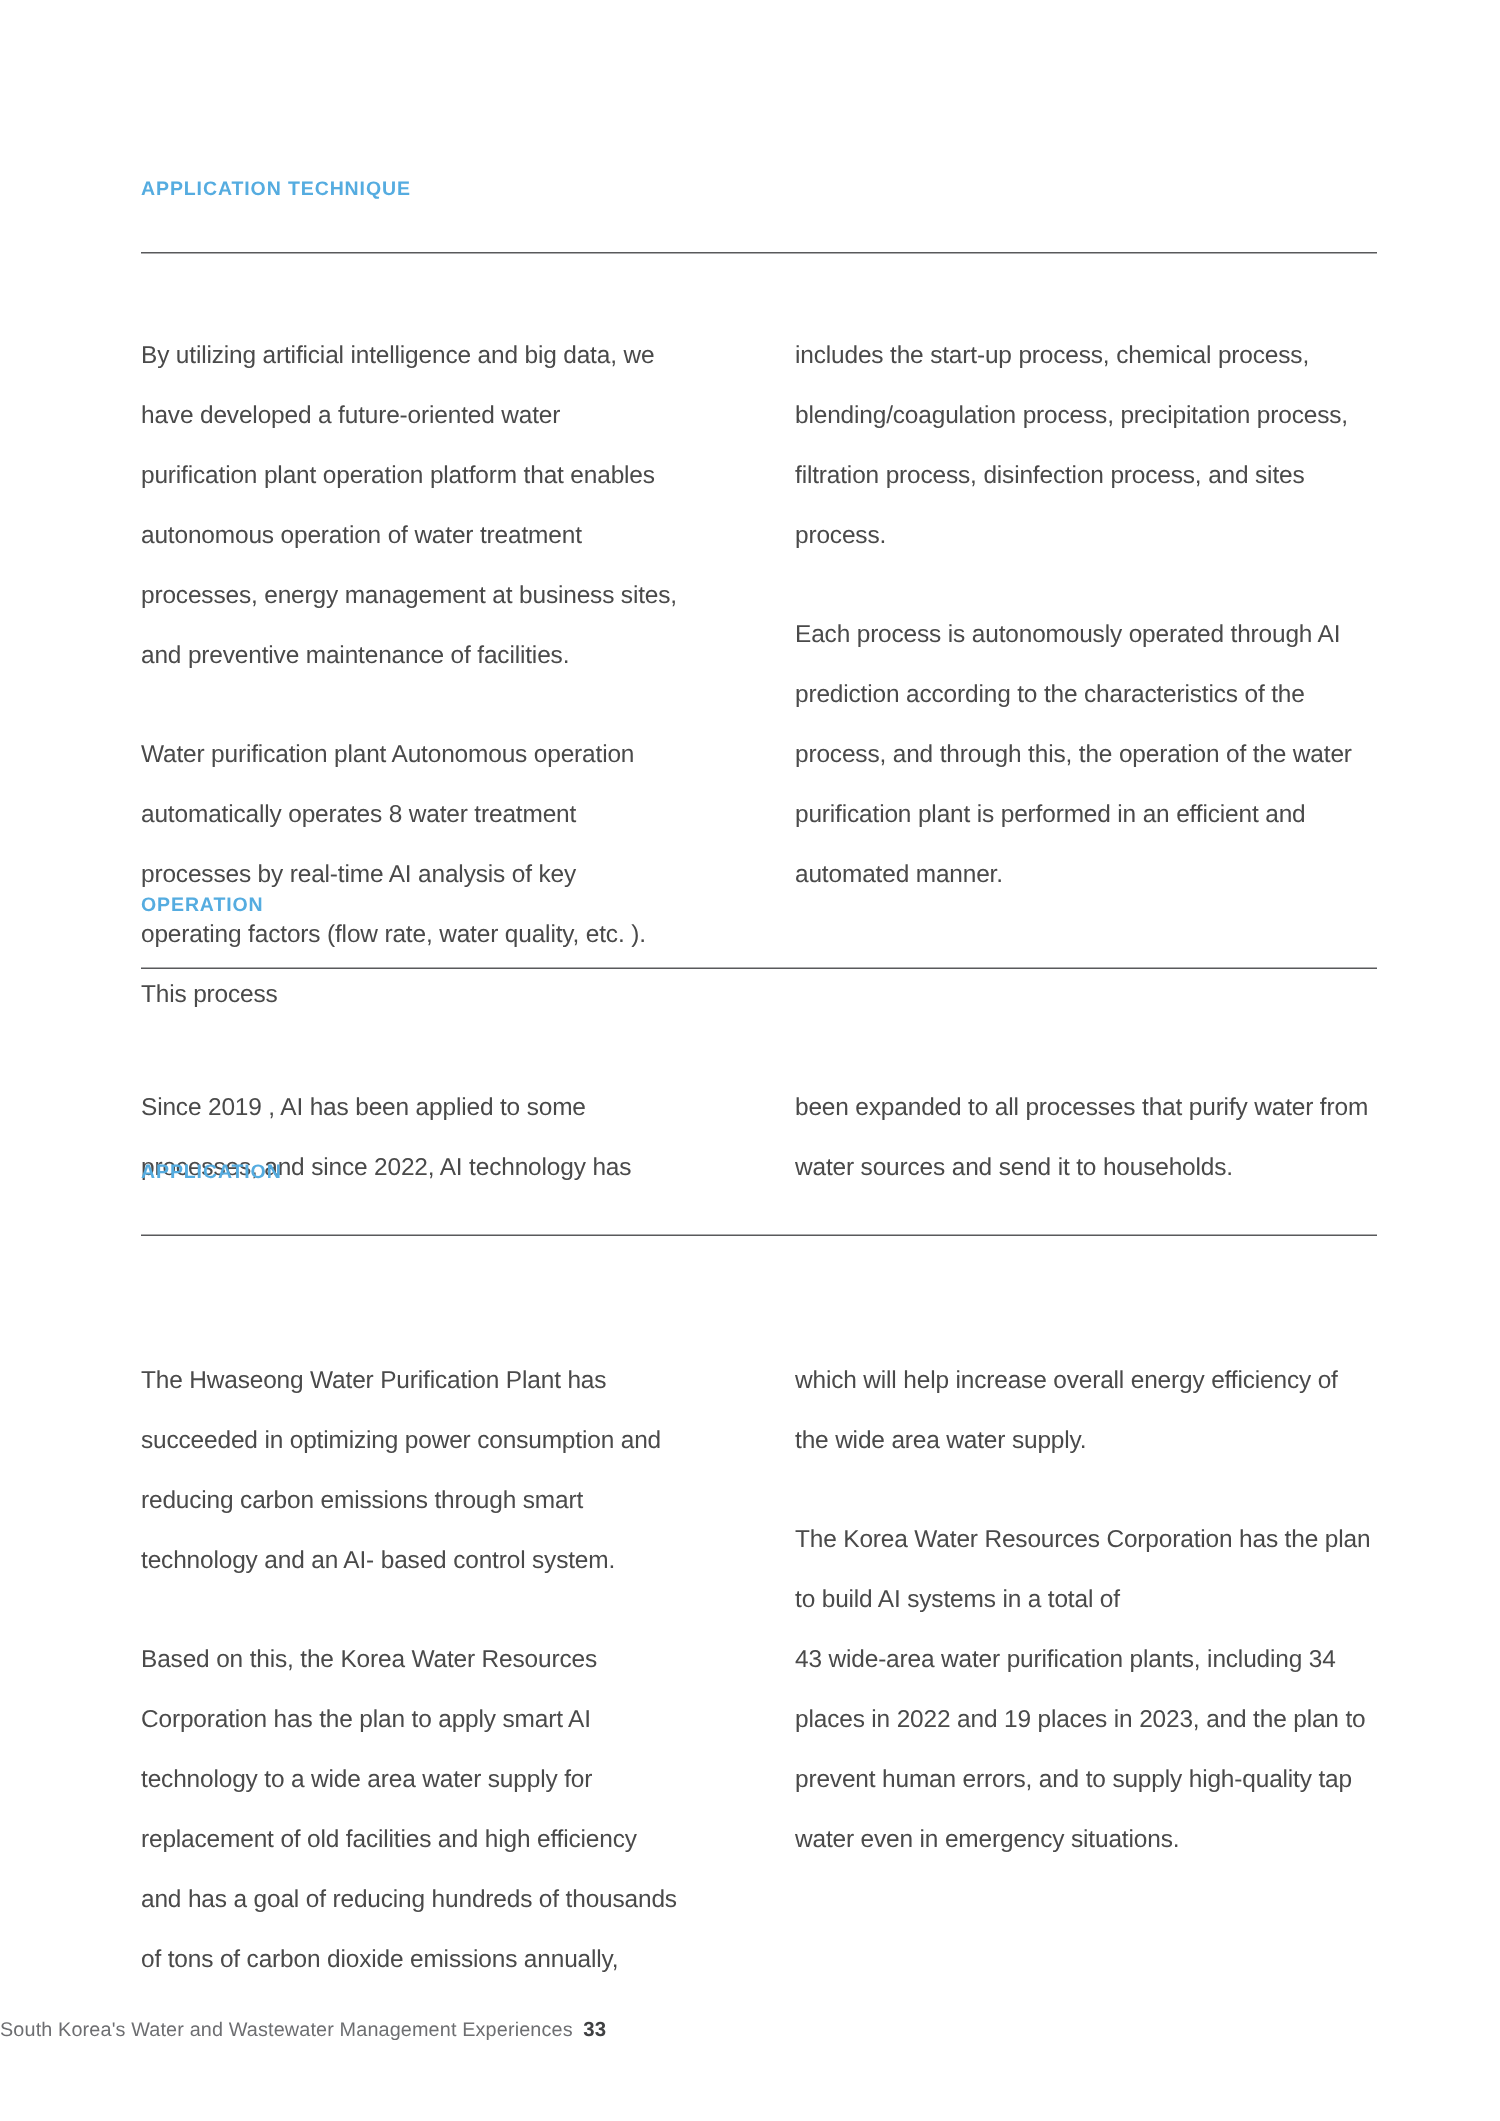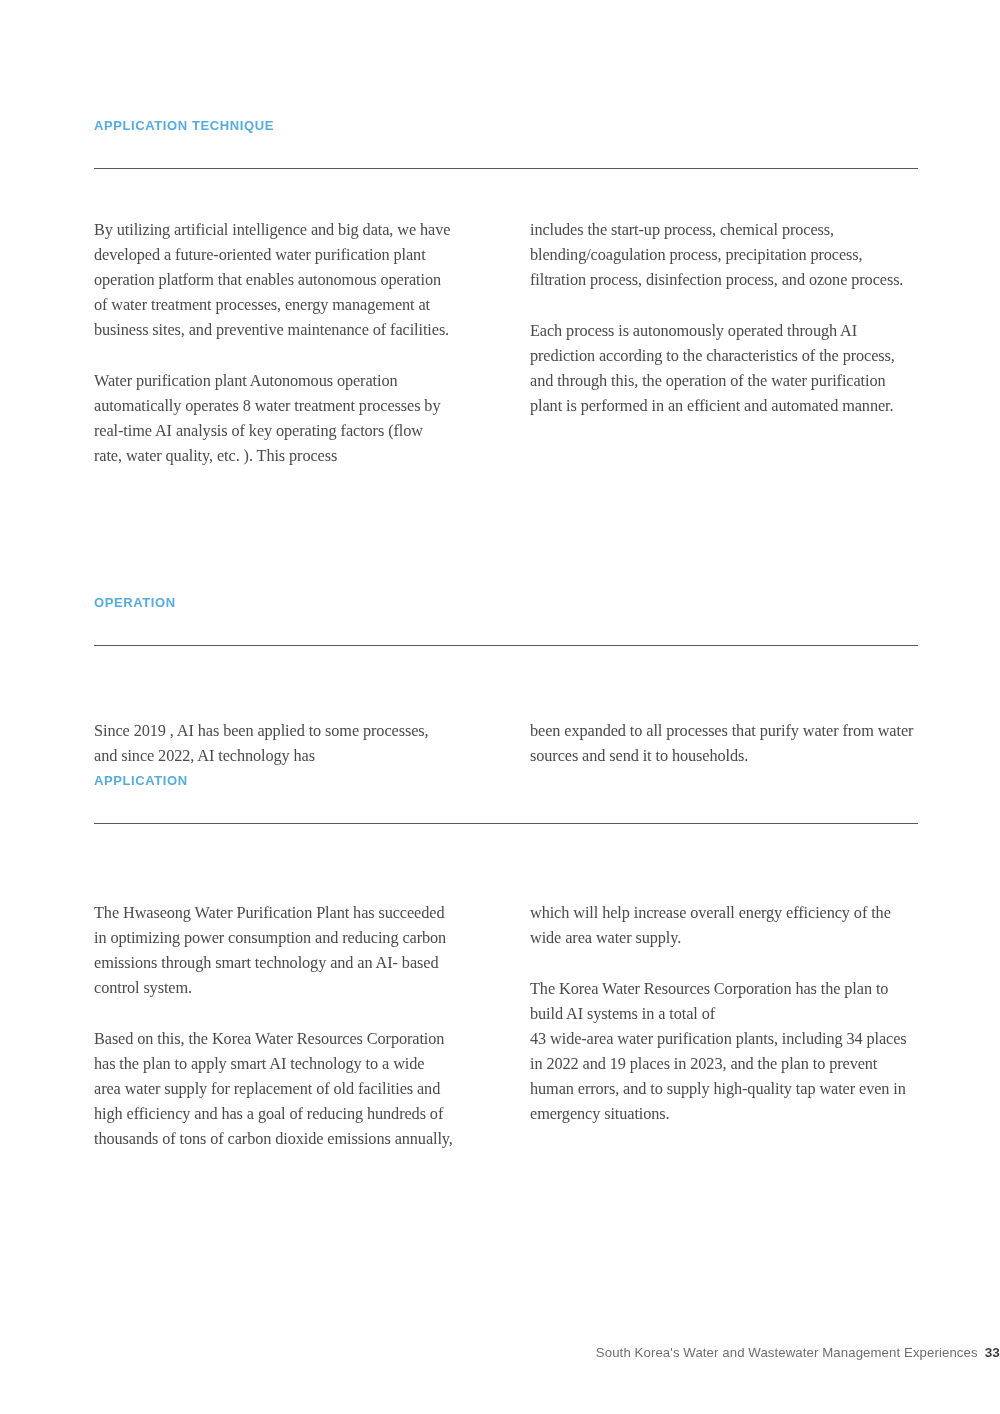--- a/index.html
+++ b/index.html
@@ -54,37 +54,37 @@
   .col {
     width: 412px;
     box-sizing: border-box;
   }
 
   .col.left  { padding-right: 52px; }
   .col.right { padding-left: 24px; }
 
   .para {
     font-size: 16.3px;
-    line-height: 25px;
+    line-height: 40px;
     color: #4a4a4a;
     margin: 0 0 26px 0;
-    font-family: Liberation Serif, serif;
+    font-family: Liberation Sans, sans-serif;
     white-space: pre-line;
     letter-spacing: -0.1px;
   }
 
   .para:last-child { margin-bottom: 0; }
 
   
   .footer {
     position: absolute;
     left: 0;
     top: 1345px;
     width: 1000px;
-    text-align: right;
+    text-align: left;
     font-size: 13.2px;
     color: #6d6e71;
     font-family: "Liberation Sans", sans-serif;
     letter-spacing: 0.1px;
   }
 
   .footer .page-label { }
 
   .footer .page-number {
     font-weight: bold;
@@ -100,21 +100,21 @@
 
   <div class="section" style="top:118px;">
     <h2 class="section-heading">APPLICATION TECHNIQUE</h2>
     <div class="section-rule" style="margin-top:34px;"></div>
     <div class="columns" style="margin-top:48px;">
       <div class="col left">
         <p class="para">By utilizing artificial intelligence and big data, we have developed a future-oriented water purification plant operation platform that enables autonomous operation of water treatment processes, energy management at business sites, and preventive maintenance of facilities.</p>
         <p class="para">Water purification plant Autonomous operation automatically operates 8 water treatment processes by real-time AI analysis of key operating factors (flow rate, water quality, etc. ). This process</p>
       </div>
       <div class="col right">
-        <p class="para">includes the start-up process, chemical process, blending/coagulation process, precipitation process, filtration process, disinfection process, and ozone process.</p>
+        <p class="para">includes the start-up process, chemical process, blending/coagulation process, precipitation process, filtration process, disinfection process, and sites process.</p>
         <p class="para">Each process is autonomously operated through AI prediction according to the characteristics of the process, and through this, the operation of the water purification plant is performed in an efficient and automated manner.</p>
       </div>
     </div>
   </div>
 
   <div class="section" style="top:595px;">
     <h2 class="section-heading">OPERATION</h2>
     <div class="section-rule" style="margin-top:34px;"></div>
     <div class="columns" style="margin-top:72px;align-items:flex-end;">
       <div class="col left">

